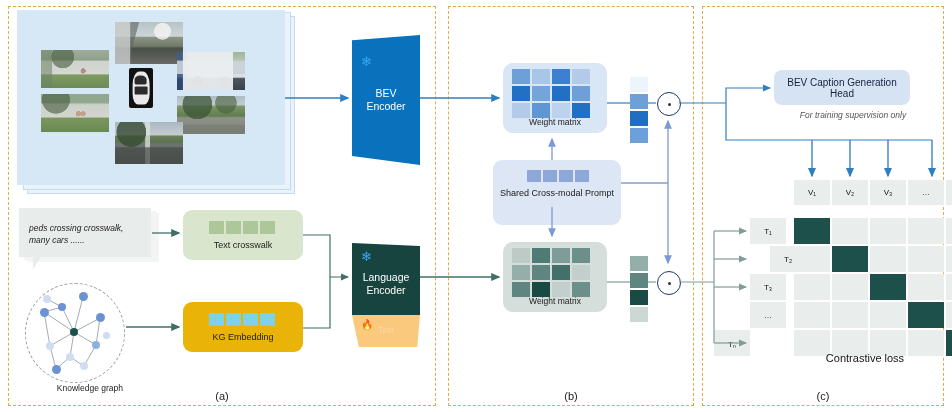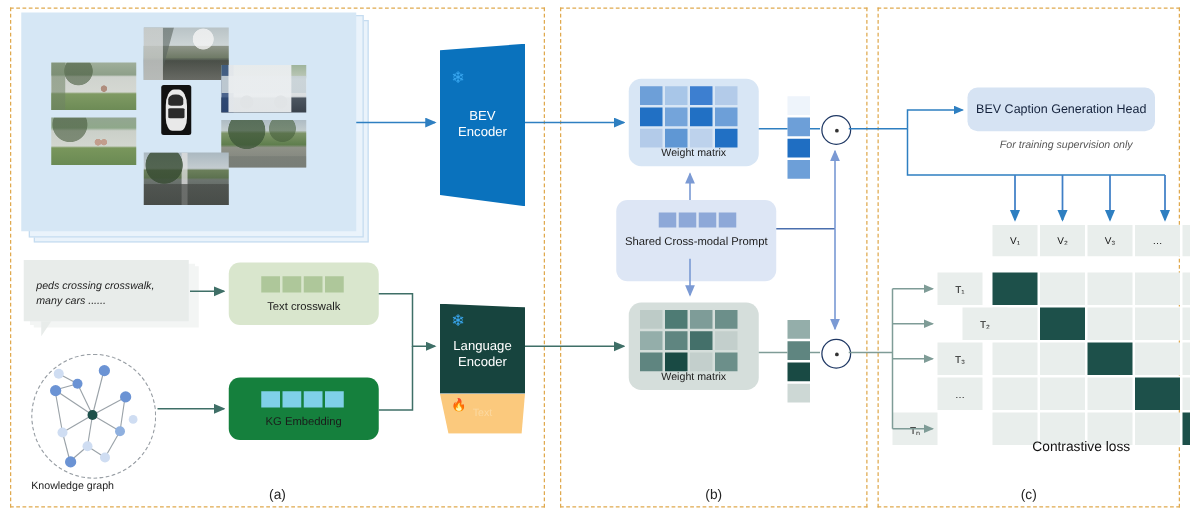--- a/index.html
+++ b/index.html
@@ -24,21 +24,21 @@
 
   .bubble{position:absolute;background:#e8ecea;}
   .bubble-ghost{position:absolute;background:#f3f5f4;}
   .bubble-tail{position:absolute;width:0;height:0;border-left:8px solid #e8ecea;
                border-bottom:12px solid transparent;}
   .bubble-text{position:absolute;font-style:italic;font-size:8.5px;color:#1c1c1c;
                line-height:1.45;}
 
   .kgcircle{position:absolute;border:1.3px dashed #9aa0a6;border-radius:50%;}
   .kgnode{position:absolute;border-radius:50%;}
-  .kglabel{position:absolute;font-size:8.5px;color:#222;text-align:left;}
+  .kglabel{position:absolute;font-size:8.5px;color:#222;text-align:right;}
 
   .embbox{position:absolute;border-radius:9px;}
   .embbox .cells{position:absolute;display:flex;gap:2px;}
   .embbox .cells span{display:block;}
   .embbox .cap{position:absolute;width:100%;text-align:center;font-size:9px;color:#1b1b1b;}
 
   .encoder{position:absolute;}
   .enc-txt{position:absolute;width:100%;text-align:center;color:#fff;font-size:10.5px;line-height:1.25;}
   .snow{position:absolute;font-size:13px;color:#39a7f0;line-height:1;}
   .flame{position:absolute;font-size:10px;line-height:1;}
@@ -190,21 +190,21 @@
   <div class="embbox" style="left:183px;top:210px;width:120px;height:50px;background:#d9e6cd;">
     <div class="cells" style="left:26px;top:11px;">
       <span style="width:15px;height:13px;background:#aec79a;"></span>
       <span style="width:15px;height:13px;background:#aec79a;"></span>
       <span style="width:15px;height:13px;background:#aec79a;"></span>
       <span style="width:15px;height:13px;background:#aec79a;"></span>
     </div>
     <div class="cap" style="top:30px;">Text crosswalk</div>
   </div>
 
-  <div class="embbox" style="left:183px;top:302px;width:120px;height:50px;background:#15803d;">
+  <div class="embbox" style="left:183px;top:302px;width:120px;height:50px;background:#eab308;">
     <div class="cells" style="left:26px;top:11px;">
       <span style="width:15px;height:13px;background:#7fd0e8;"></span>
       <span style="width:15px;height:13px;background:#7fd0e8;"></span>
       <span style="width:15px;height:13px;background:#7fd0e8;"></span>
       <span style="width:15px;height:13px;background:#7fd0e8;"></span>
     </div>
     <div class="cap" style="top:30px;">KG Embedding</div>
   </div>
 
   <div class="encoder" style="left:352px;top:35px;width:68px;height:130px;background:#0a72bd;
@@ -288,21 +288,21 @@
 
   <div class="vvec" style="left:630px;top:256px;width:18px;">
       <span style="height: 15px; background: rgb(148, 174, 170);"></span>
       <span style="height: 15px; background: rgb(95, 133, 128);"></span>
       <span style="height: 15px; background: rgb(25, 74, 68);"></span>
       <span style="height: 15px; background: rgb(205, 216, 213);"></span>
     </div>
 
   <div class="circ" style="left:657px;top:271px;width:22px;height:22px;"></div>
 
-  <div class="headbox" style="left:774px;top:70px;width:150px;height:35px;">
+  <div class="headbox" style="left:774px;top:70px;width:136px;height:35px;">
     <span>BEV Caption Generation Head</span>
   </div>
   <div class="subnote" style="left:774px;top:110px;width:158px;">For training supervision only</div>
 
   <div class="vcell" style="left:794px;top:180px;width:36px;height:25px;">V₁</div>
   <div class="vcell" style="left:832px;top:180px;width:36px;height:25px;">V₂</div>
   <div class="vcell" style="left:870px;top:180px;width:36px;height:25px;">V₃</div>
   <div class="vcell" style="left:908px;top:180px;width:36px;height:25px;">…</div>
   <div class="vcell" style="left:946px;top:180px;width:36px;height:25px;">Vₙ</div>
 

